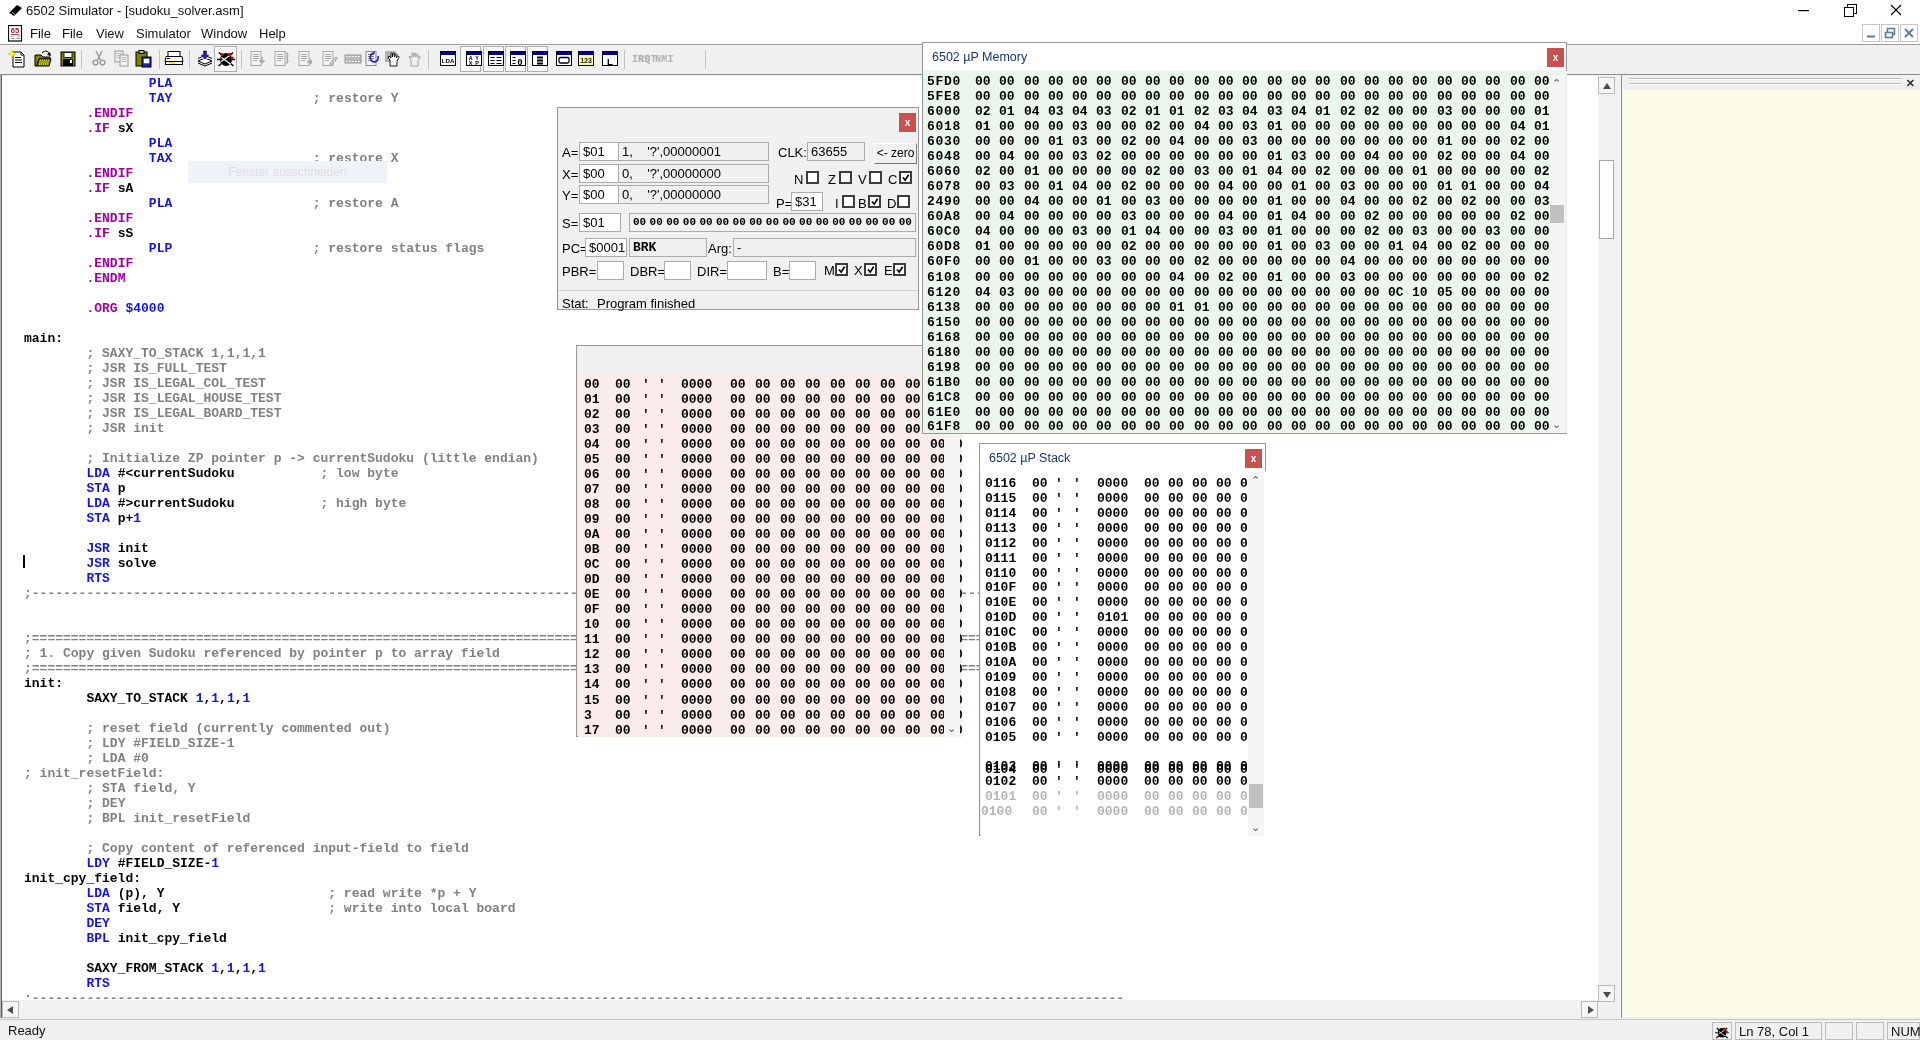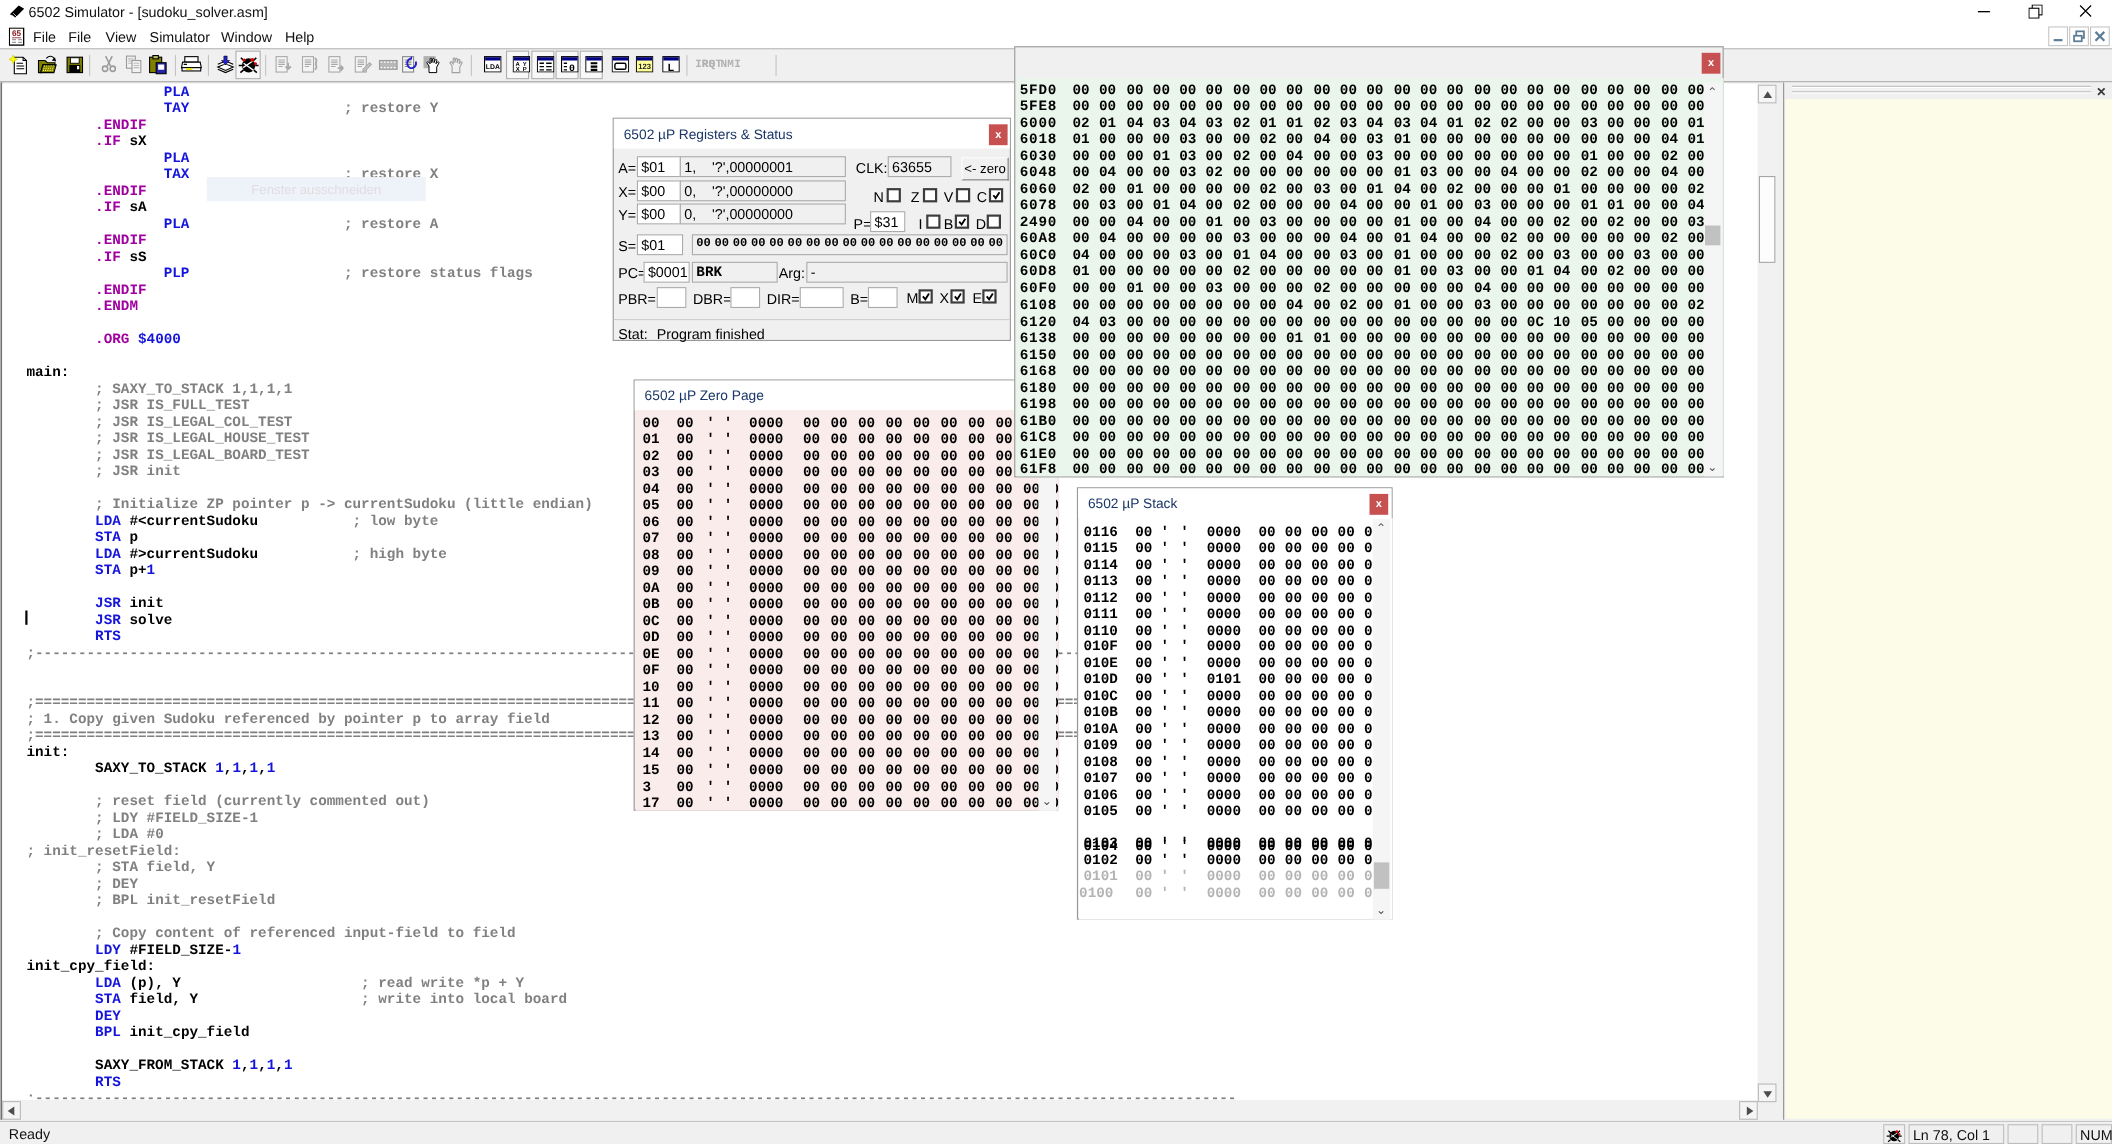--- a/index.html
+++ b/index.html
@@ -377,23 +377,20 @@
       <span style="position:absolute;left:3px;top:1px">Ln 78, Col 1</span>
     </div>
   <div class="pane" style="left:1825px;width:28px"></div>
   <div class="pane" style="left:1856px;width:28px"></div>
   <div class="pane" style="left:1887px;width:33px">
       <span style="position:absolute;left:3px;top:1px">NUM</span>
     </div>
 </div>
 
 <div class="win" id="win-reg">
-  <div class="wtitle">
-      <span class="tx">6502 µP Registers &amp; Status</span>
-    </div>
   <div class="wclose" style="right:2px">x</div>
 
 <div class="rlab" style="left:4px;top:37px">A=</div>
 <div class="rfw" style="left:21px;top:34px;width:40px">$01</div>
 <div class="rfg" style="left:60px;top:34px;width:151px">1,&nbsp;&nbsp;&nbsp;&nbsp;'?',00000001</div>
 <div class="rlab" style="left:220px;top:37px">CLK:</div>
 <div class="rfg" style="left:249px;top:34px;width:58px">63655</div>
 <div class="rbtn" style="left:316px;top:35px;width:43px;height:21px">&lt;- zero</div>
 <div class="rlab" style="left:4px;top:59px">X=</div>
 <div class="rfw" style="left:21px;top:56px;width:40px">$00</div>
@@ -469,23 +466,20 @@
         <path d="M2 4.5l2.2 2.6L7.6 1.8" stroke="#000" stroke-width="1.7" fill="none"></path>
       </svg>
     </div>
 <div class="rsep"></div>
 <div class="rlab" style="left:4px;top:188px">Stat:</div>
 <div class="rlab" style="left:39px;top:188px">Program finished</div>
 
 </div>
 
 <div class="win dump" id="win-zp">
-  <div class="wtitle">
-      <span class="tx">6502 µP Zero Page</span>
-    </div>
   <div class="content">
 <div class="zrow" style="top:4px">
         <i style="left:6px">00</i>
         <i style="left:37px">00</i>
         <i style="left:64px">'</i>
         <i style="left:80px">'</i>
         <i style="left:103px">0000</i>
         <i style="left:152px">00</i>
         <i style="left:177px">00</i>
         <i style="left:202px">00</i>
@@ -889,20 +883,23 @@
         <i style="left:377px">00</i>
       </div>
   </div>
   <div class="sb" style="right:1px;top:28px;width:16px;height:363px;background:#f5f5f5">
     <div class="chev" style="left:3px;top:2px">⌃</div>
     <div class="chev" style="left:3px;bottom:2px">⌄</div>
   </div>
 </div>
 
 <div class="win dump" id="win-mem">
+  <div class="wtitle">
+      <span class="tx">6502 µP Memory</span>
+    </div>
   <div class="wclose" style="right:2px">x</div>
   <div class="content">
 <div class="mrow" style="top:3px">
         <u class="ma">5FD0</u>
         <i style="left:51px">00</i>
         <i style="left:75px">00</i>
         <i style="left:100px">00</i>
         <i style="left:124px">00</i>
         <i style="left:148px">00</i>
         <i style="left:172px">00</i>

